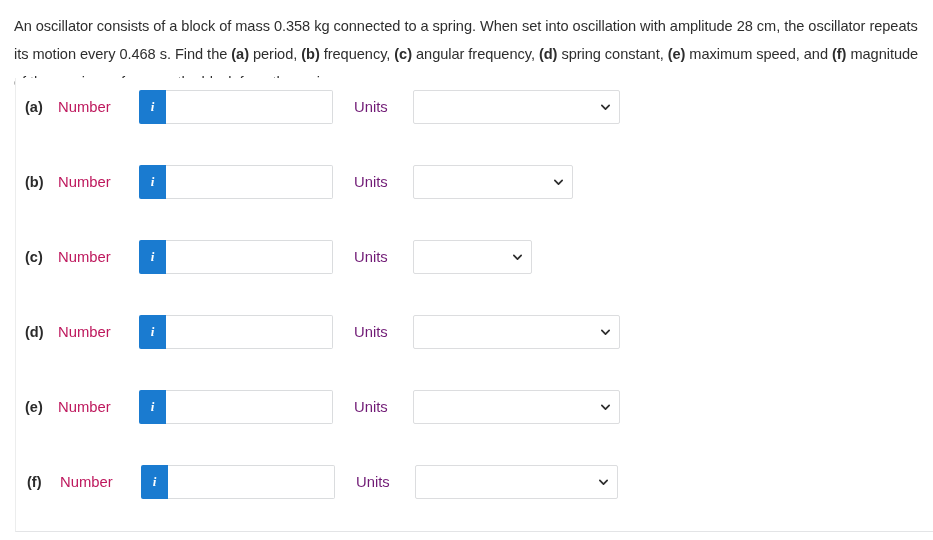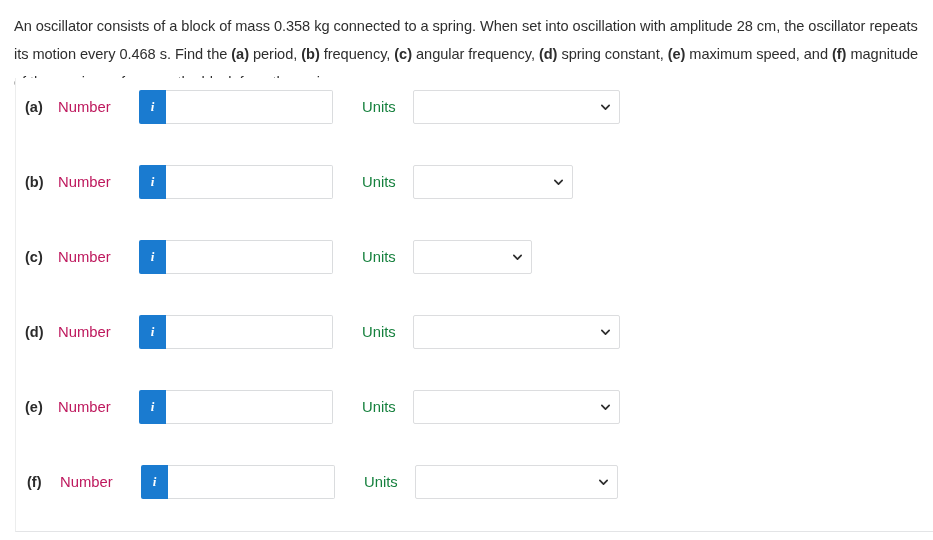--- a/index.html
+++ b/index.html
@@ -121,23 +121,22 @@
   }
 
   
   .units-label {
     position: absolute;
     left: 338px;
     top: 50%;
     transform: translateY(-50%);
     font-size: 14.8px;
     font-weight: 400;
-    color: #15803d;
+    color: #701a75;
     white-space: nowrap;
-    margin-left: 8px;
   }
 
   
   .units-select {
     position: absolute;
     left: 397px;
     top: 0;
     height: 34px;
     border: 1px solid #dcdddf;
     background: #ffffff;

